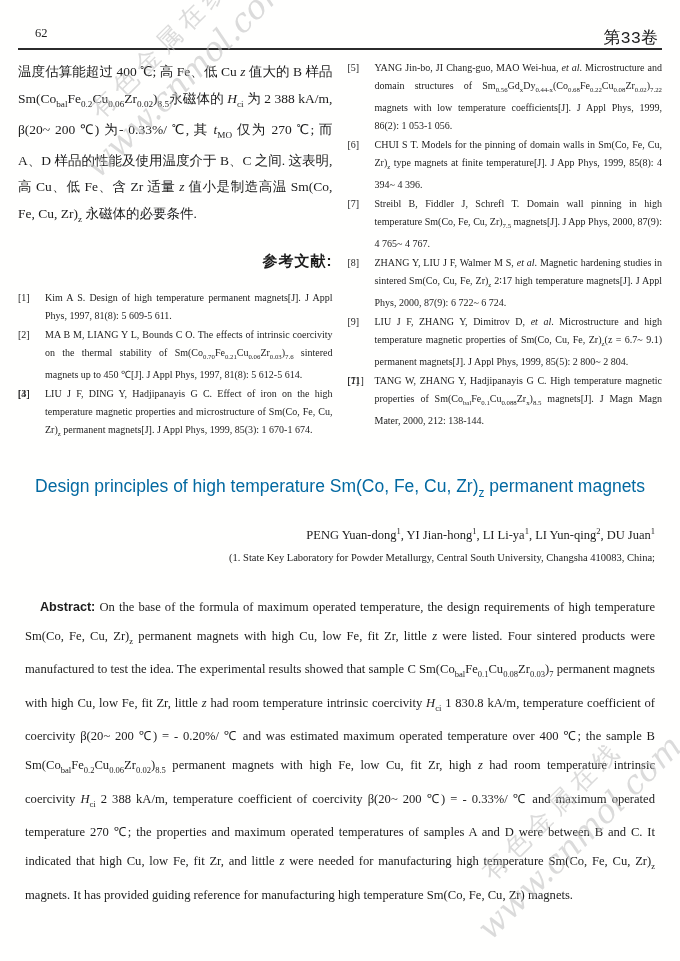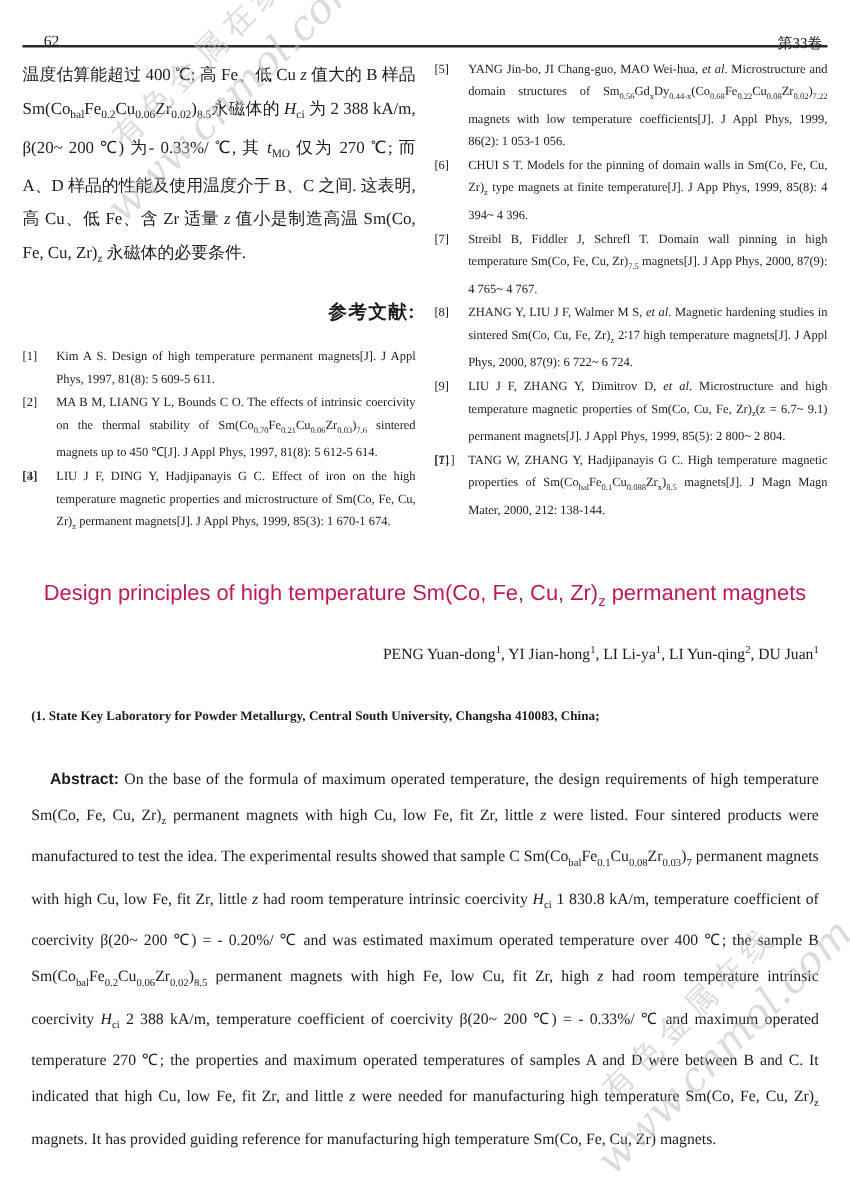--- a/index.html
+++ b/index.html
@@ -1,40 +1,40 @@
 <!DOCTYPE html>
 <html><head>
 <meta charset="utf-8">
 <style>
   html,body{margin:0;padding:0;background:#ffffff;}
   .page{position:relative;width:680px;height:961px;background:#fffffe;overflow:hidden;
         font-family:"Liberation Serif",serif;color:#1c1c1c;}
   
-  .page-header{position:relative;height:36px;}
+  .page-header{position:relative;height:48px;}
   .page-num{position:absolute;left:35px;top:26px;font-size:12.5px;}
   .journal-title{position:absolute;left:0;right:0;top:22px;text-align:center;
         font-family:"Liberation Sans",sans-serif;font-weight:700;font-size:15px;letter-spacing:2px;}
-  .volume{position:absolute;right:22px;top:26px;font-size:12px;}
+  .volume{position:absolute;right:22px;top:26px;font-size:17px;font-family:Liberation Mono, monospace;}
   .rule{margin:0 18px;border-top:2px solid #2b2b2b;}
   
   .columns{display:flex;gap:15px;padding:9px 18px 0 18px;}
   .col{flex:1;min-width:0;}
   .cn-intro{margin:0;font-size:13.5px;line-height:26.5px;text-align:justify;}
   .refs-heading{margin:20px 0 18px 0;font-size:15px;font-family:"Liberation Sans",sans-serif;
         font-weight:700;letter-spacing:1px;text-align:right;}
   .ref{position:relative;padding-left:27px;font-size:10px;line-height:18px;text-align:justify;margin:0 0 1px 0;}
   .ref-label{position:absolute;left:0;top:0;}
   sub{font-size:68%;}
   sup{font-size:68%;}
   
   .article{padding:0 25px;}
   .title{margin:32px 0 0 0;text-align:center;font-family:"Liberation Sans",sans-serif;
-        font-weight:500;font-size:17.5px;color:#be185d;}
+        font-weight:500;font-size:17.5px;color:#0369a1;}
   .authors{margin:26px 0 0 0;text-align:right;font-size:12.5px;}
-  .affils{margin:32px 0 0 0;text-align:left;font-size:10.5px;line-height:22px;font-weight:bold;}
+  .affils{margin:4px 0 0 0;text-align:right;font-size:10.5px;line-height:22px;}
   .abstract{margin:24px 0 0 0;font-size:12.6px;line-height:29px;text-align:justify;}
   .lbl{font-family:"Liberation Sans",sans-serif;font-weight:700;margin-left:15px;}
   
   .wm{position:absolute;transform:rotate(-45deg);text-align:center;pointer-events:none;
       line-height:1.3;color:#bfbfbf;opacity:.55;}
   .wm-cn{font-size:25px;letter-spacing:6px;}
   .wm-url{font-size:33px;font-family:"DejaVu Serif",serif;font-style:italic;}
   #wm-top{left:26px;top:26px;width:300px;}
   #wm-bottom{left:418px;top:788px;width:300px;}
 </style>

